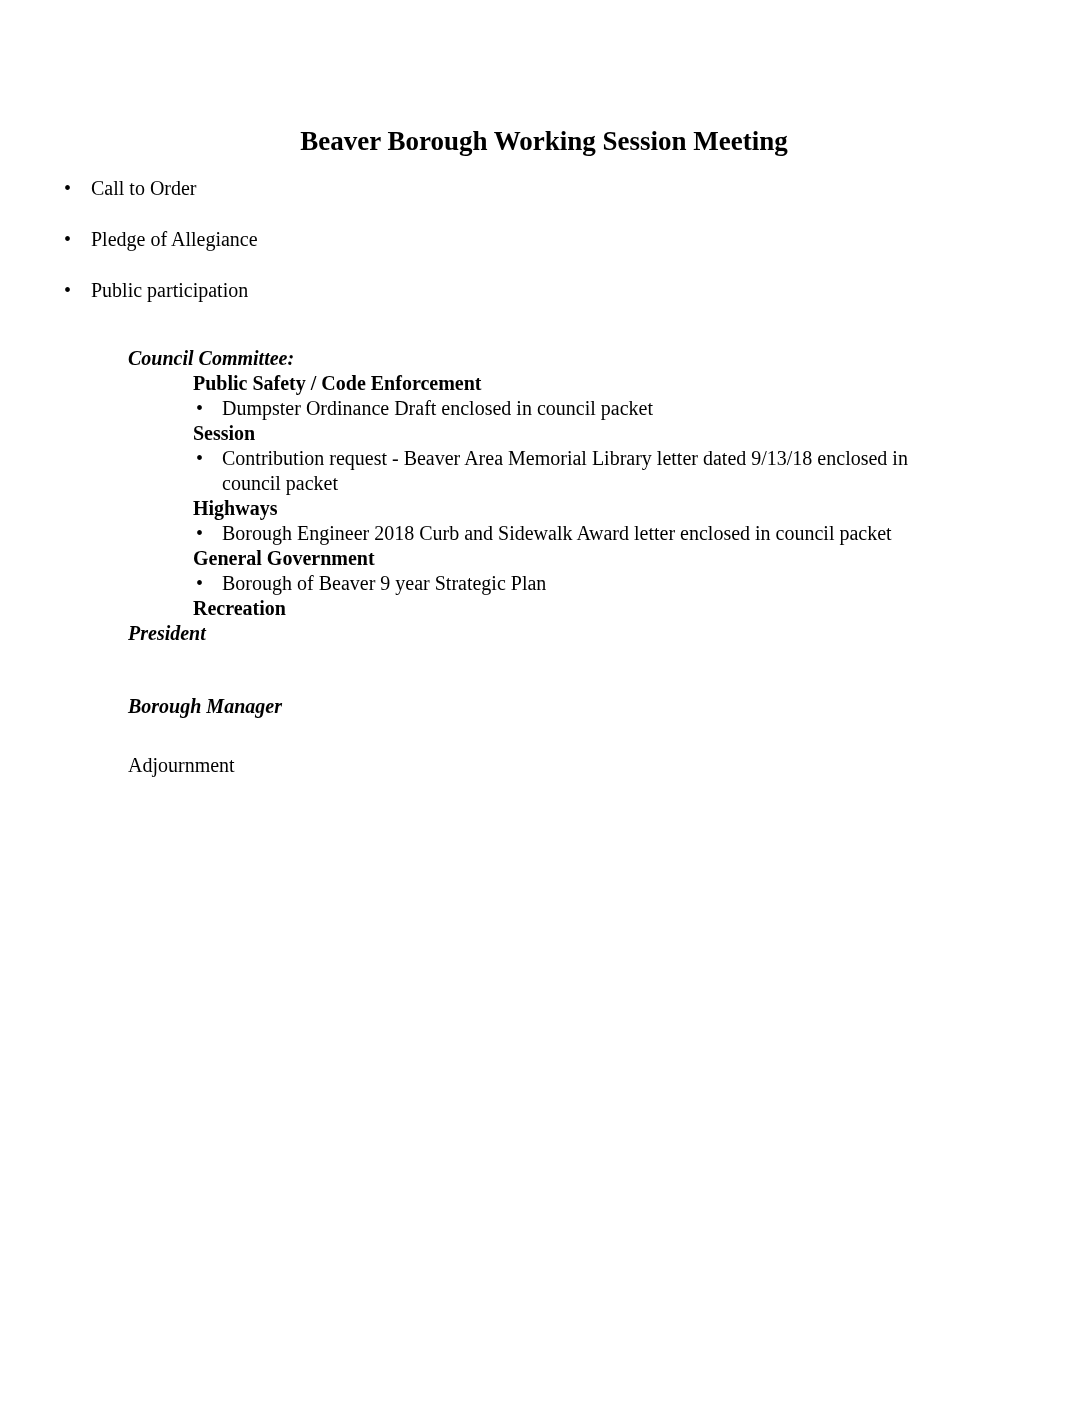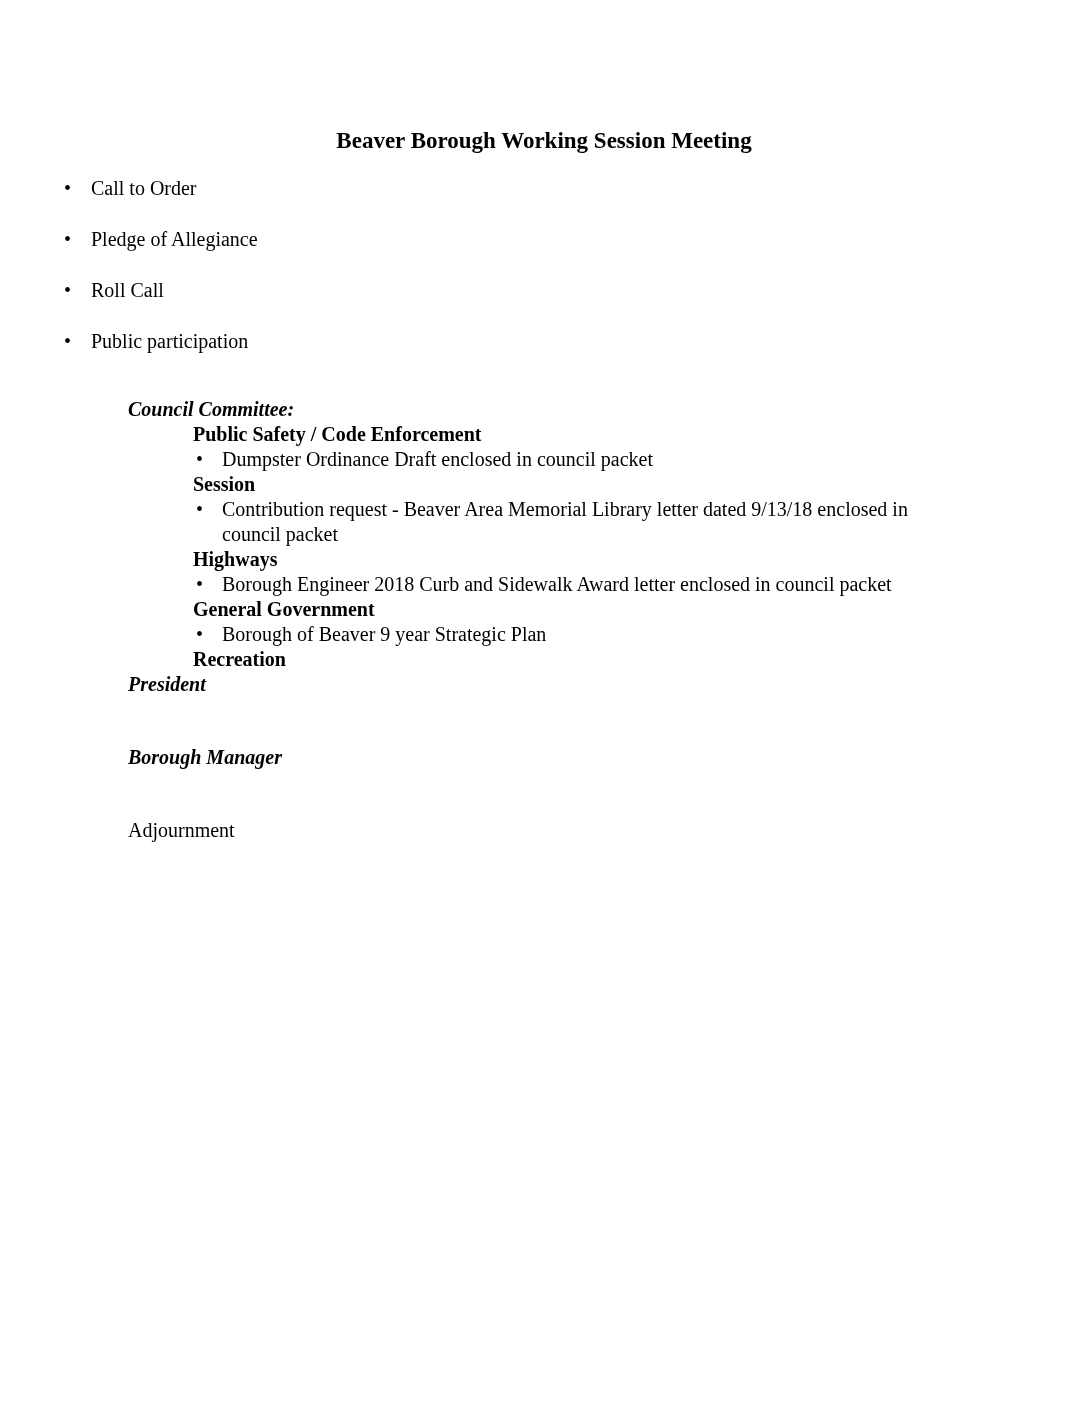--- a/index.html
+++ b/index.html
@@ -17,21 +17,21 @@
     font-size: 20px;
     overflow: hidden;
     box-sizing: border-box;
   }
 
   
   .title-block {
     padding-top: 128px;
     text-align: center;
     font-weight: bold;
-    font-size: 23px;
+    font-size: 27px;
     line-height: 26px;
   }
 
   
   .agenda-list {
     margin-top: 22px;
     padding-left: 64px;
   }
   .agenda-item {
     display: flex;
@@ -82,21 +82,21 @@
   .signature-line {
     padding-left: 128px;
     font-weight: bold;
     font-style: italic;
     line-height: 25px;
   }
   .president-line { }
   .manager-line { margin-top: 48px; }
   .adjournment-line {
     padding-left: 128px;
-    margin-top: 48px;
+    margin-top: 34px;
     font-weight: normal;
     font-style: normal;
     line-height: 25px;
   }
 </style>
 </head>
 <body>
 
 <div class="page">
 
@@ -105,24 +105,20 @@
   </div>
 
   <div class="agenda-list">
     <div class="agenda-item">
       <span class="bullet"></span>
       <span class="item-text">Call to Order</span>
     </div>
     <div class="agenda-item">
       <span class="bullet"></span>
       <span class="item-text">Pledge of Allegiance</span>
-    </div>
-    <div class="agenda-item">
-      <span class="bullet"></span>
-      <span class="item-text">Roll Call</span>
     </div>
     <div class="agenda-item">
       <span class="bullet"></span>
       <span class="item-text">Public participation</span>
     </div>
   </div>
 
   <div class="committee-block">
     <div class="committee-heading">Council Committee:</div>
 

